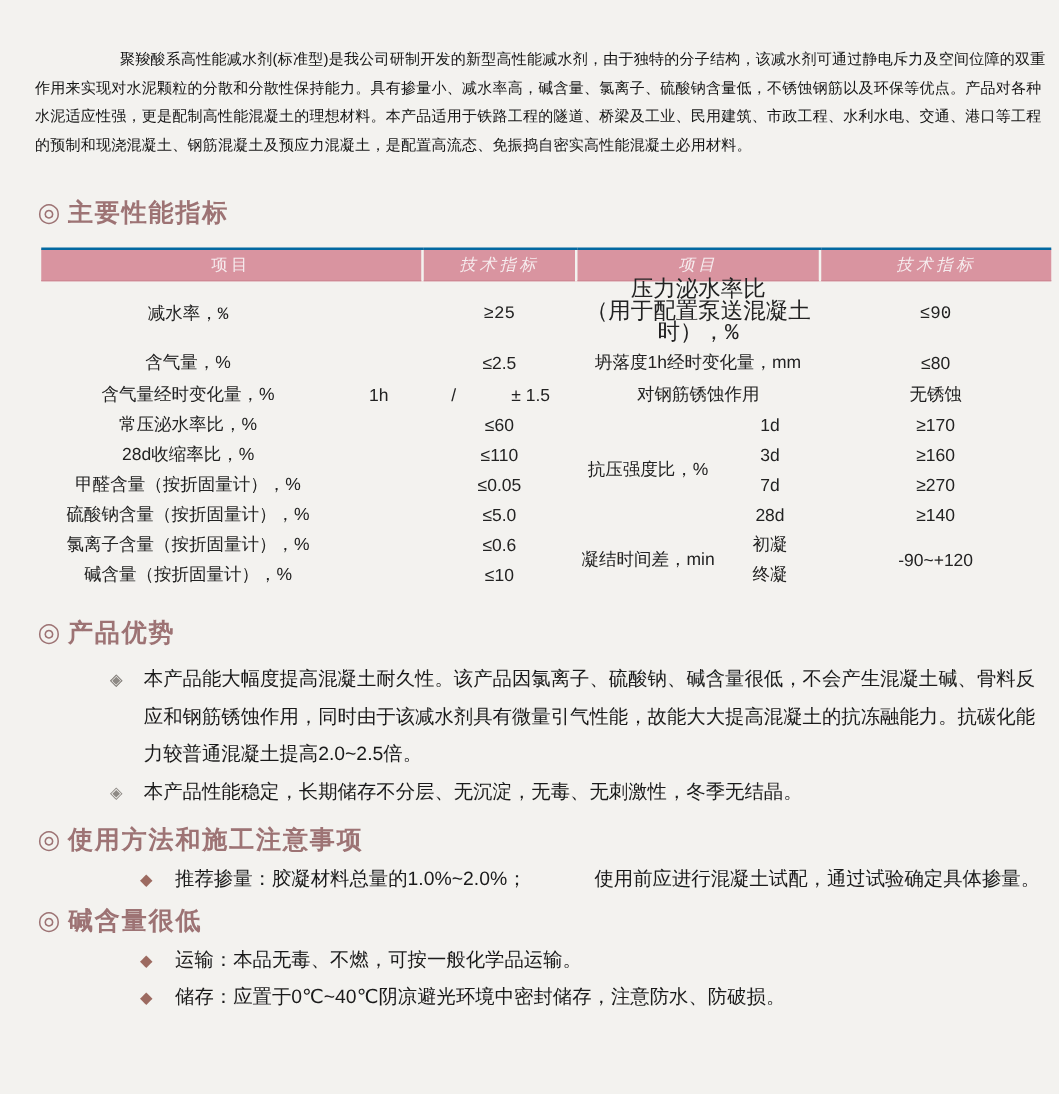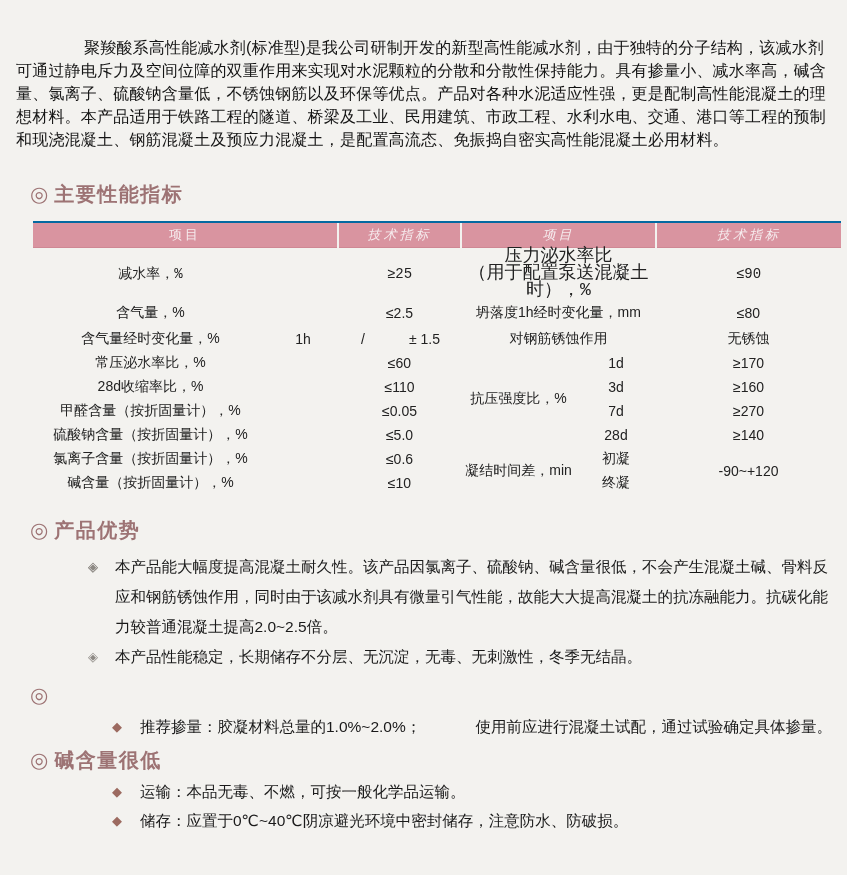--- a/index.html
+++ b/index.html
@@ -6,23 +6,23 @@
   body {
     width:847px; height:875px;
     background:#f3f2ef;
     font-family:"Liberation Sans","DejaVu Sans",sans-serif;
     color:#1f1f1f;
     overflow:hidden;
     position:relative;
   }
   
   .intro {
-    margin:36px 5px 0 16px;
+    margin:36px 5px 0 28px;
     width:814px;
-    font-size:16px;
+    font-size:12px;
     line-height:23px;
     text-indent:68px;
     letter-spacing:0.2px;
     color:#141414;
     font-weight:500;
   }
   
   .sec-title {
     margin:0 0 0 30px;
     font-size:20px;
@@ -218,20 +218,21 @@
     <span class="b">◈</span>
     <span>本产品能大幅度提高混凝土耐久性。该产品因氯离子、硫酸钠、碱含量很低，不会产生混凝土碱、骨料反应和钢筋锈蚀作用，同时由于该减水剂具有微量引气性能，故能大大提高混凝土的抗冻融能力。抗碳化能力较普通混凝土提高2.0~2.5倍。</span>
   </div>
   <div class="bullet-item">
     <span class="b">◈</span>
     <span>本产品性能稳定，长期储存不分层、无沉淀，无毒、无刺激性，冬季无结晶。</span>
   </div>
 
   <h2 class="sec-title mt-use">
     <span class="marker">◎</span>
+    <span>使用方法和施工注意事项</span>
   </h2>
 
   <div class="note-item use-item">
     <span class="b">◆</span>
     <span>推荐掺量：胶凝材料总量的1.0%~2.0%；</span>
     <span class="gap">使用前应进行混凝土试配，通过试验确定具体掺量。</span>
   </div>
 
   <h2 class="sec-title mt-pack">
     <span class="marker">◎</span>

